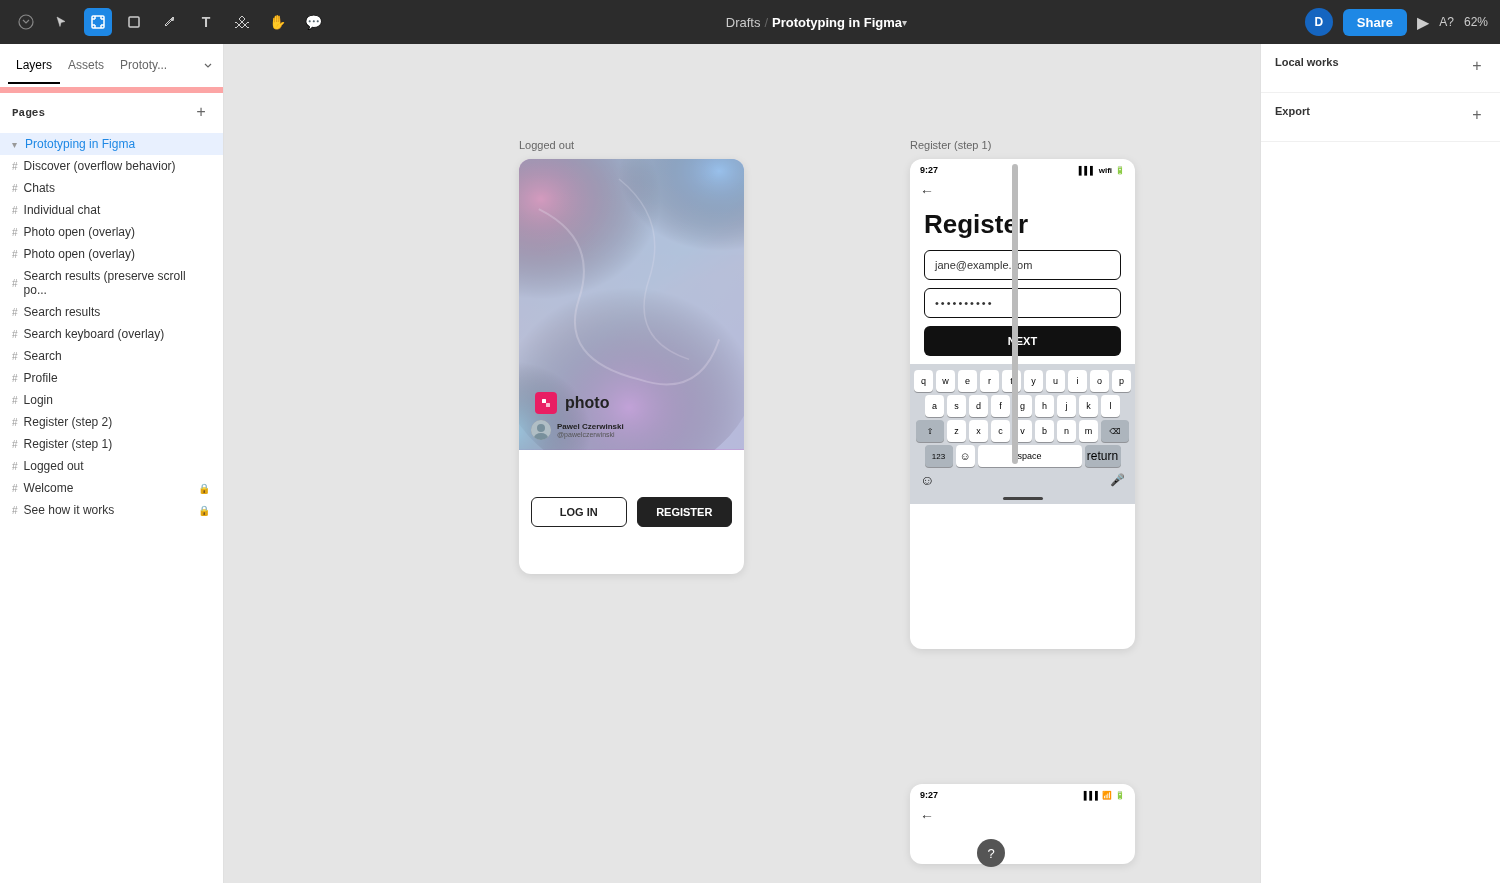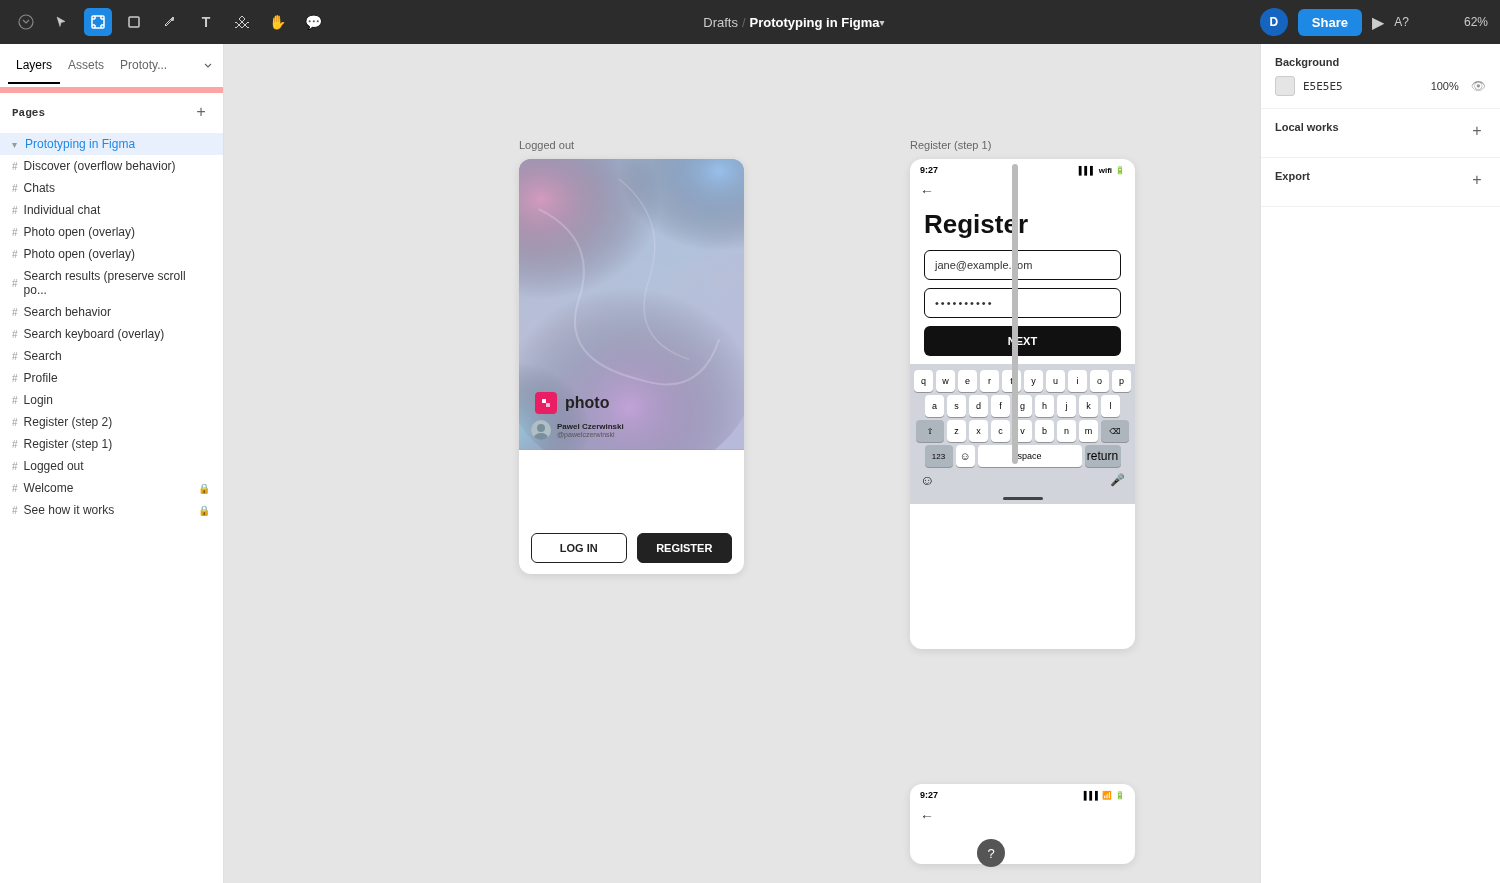--- a/index.html
+++ b/index.html
@@ -17,21 +17,21 @@
       color: #fff;
     }
     .toolbar-left { display: flex; align-items: center; gap: 8px; }
     .toolbar-center { display: flex; align-items: center; font-size: 13px; color: #ccc; }
     .toolbar-right { display: flex; align-items: center; gap: 10px; }
     .tool-icon { width: 28px; height: 28px; display: flex; align-items: center; justify-content: center; border-radius: 5px; cursor: pointer; color: #ccc; font-size: 14px; }
     .tool-icon.active { background: #1e88e5; color: #fff; }
     .menu-icon { width: 28px; height: 28px; display: flex; align-items: center; justify-content: center; cursor: pointer; }
     .share-btn { background: #1e88e5; color: #fff; border: none; border-radius: 6px; padding: 6px 14px; font-size: 13px; font-weight: 600; cursor: pointer; }
     .avatar { width: 28px; height: 28px; background: #1565c0; border-radius: 50%; display: flex; align-items: center; justify-content: center; color: #fff; font-size: 12px; font-weight: 700; }
-    .zoom-label { font-size: 12px; color: #ccc; margin-left: 45px; }
+    .zoom-label { font-size: 12px; color: #ccc; }
     .play-btn { color: #ccc; cursor: pointer; font-size: 16px; }
     .slash { color: #666; margin: 0 4px; }
     .draft-link { color: #ccc; cursor: pointer; }
     .file-name { color: #fff; font-weight: 600; }
 
     
     .main { display: flex; flex: 1; overflow: hidden; }
 
     
     .sidebar {
@@ -131,21 +131,20 @@
       gap: 8px;
       justify-content: space-between;
     }
     .lo-bottom {
       height: 30%;
       display: flex;
       align-items: center;
       justify-content: center;
       gap: 10px;
       padding: 0 12px;
-      margin-top: 36px;
     }
     .lo-btn {
       flex: 1;
       padding: 8px 0;
       text-align: center;
       border-radius: 6px;
       font-size: 11px;
       font-weight: 700;
       cursor: pointer;
     }
@@ -387,21 +386,21 @@
       <div class="page-item">
         <span class="page-icon">#</span>
         <span>Photo open (overlay)</span>
       </div>
       <div class="page-item">
         <span class="page-icon">#</span>
         <span>Search results (preserve scroll po...</span>
       </div>
       <div class="page-item">
         <span class="page-icon">#</span>
-        <span>Search behavior</span>
+        <span>Search results</span>
       </div>
       <div class="page-item">
         <span class="page-icon">#</span>
         <span>Search keyboard (overlay)</span>
       </div>
       <div class="page-item">
         <span class="page-icon">#</span>
         <span>Search</span>
       </div>
       <div class="page-item">
@@ -600,29 +599,20 @@
 
     <div style="position:absolute; right: 242px; top: 120px; width: 6px; height: 300px; background: #bbb; border-radius: 3px;"></div>
 
     <div class="help-btn">
       <span>?</span>
     </div>
   </div>
 
   <div class="right-panel">
 
-    <div class="right-panel-section">
-      <div class="right-section-title">Background</div>
-      <div class="bg-row">
-        <div class="bg-swatch"></div>
-        <span class="bg-hex">E5E5E5</span>
-        <span class="bg-opacity">100%</span>
-        <span class="eye-icon">👁</span>
-      </div>
-    </div>
 
     <div class="right-panel-section">
       <div class="section-with-add">
         <span class="right-section-title">Local works</span>
         <div class="add-btn">+</div>
       </div>
     </div>
 
     <div class="right-panel-section">
       <div class="section-with-add">

